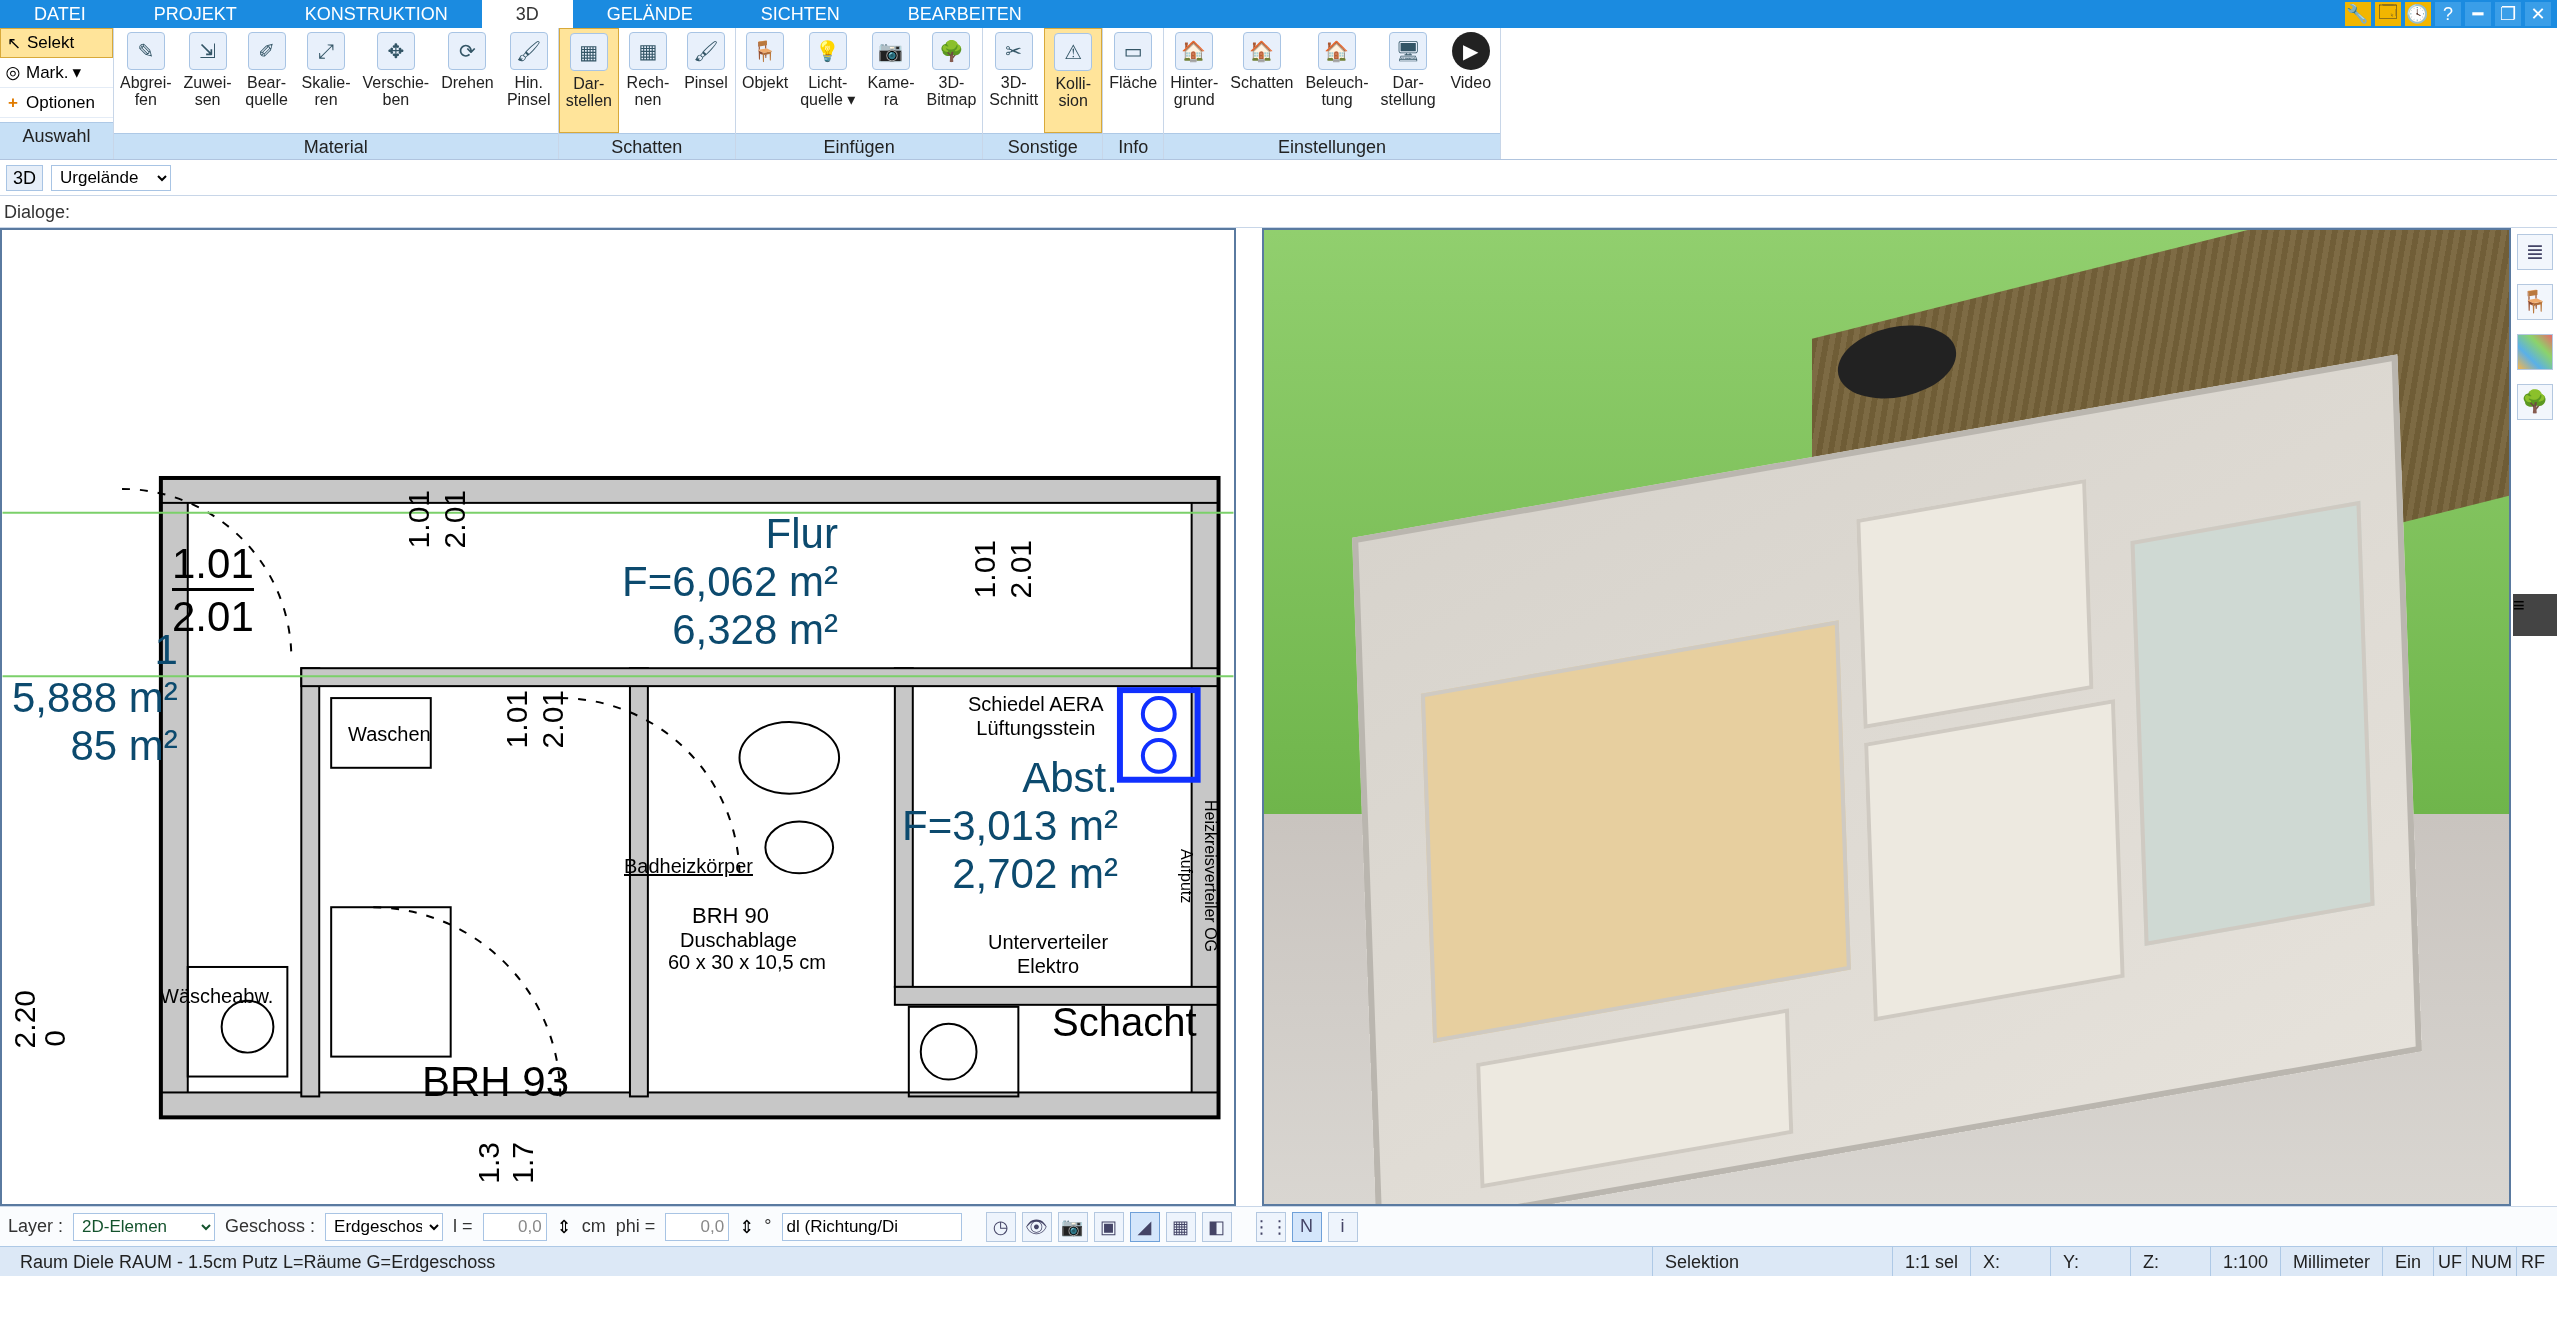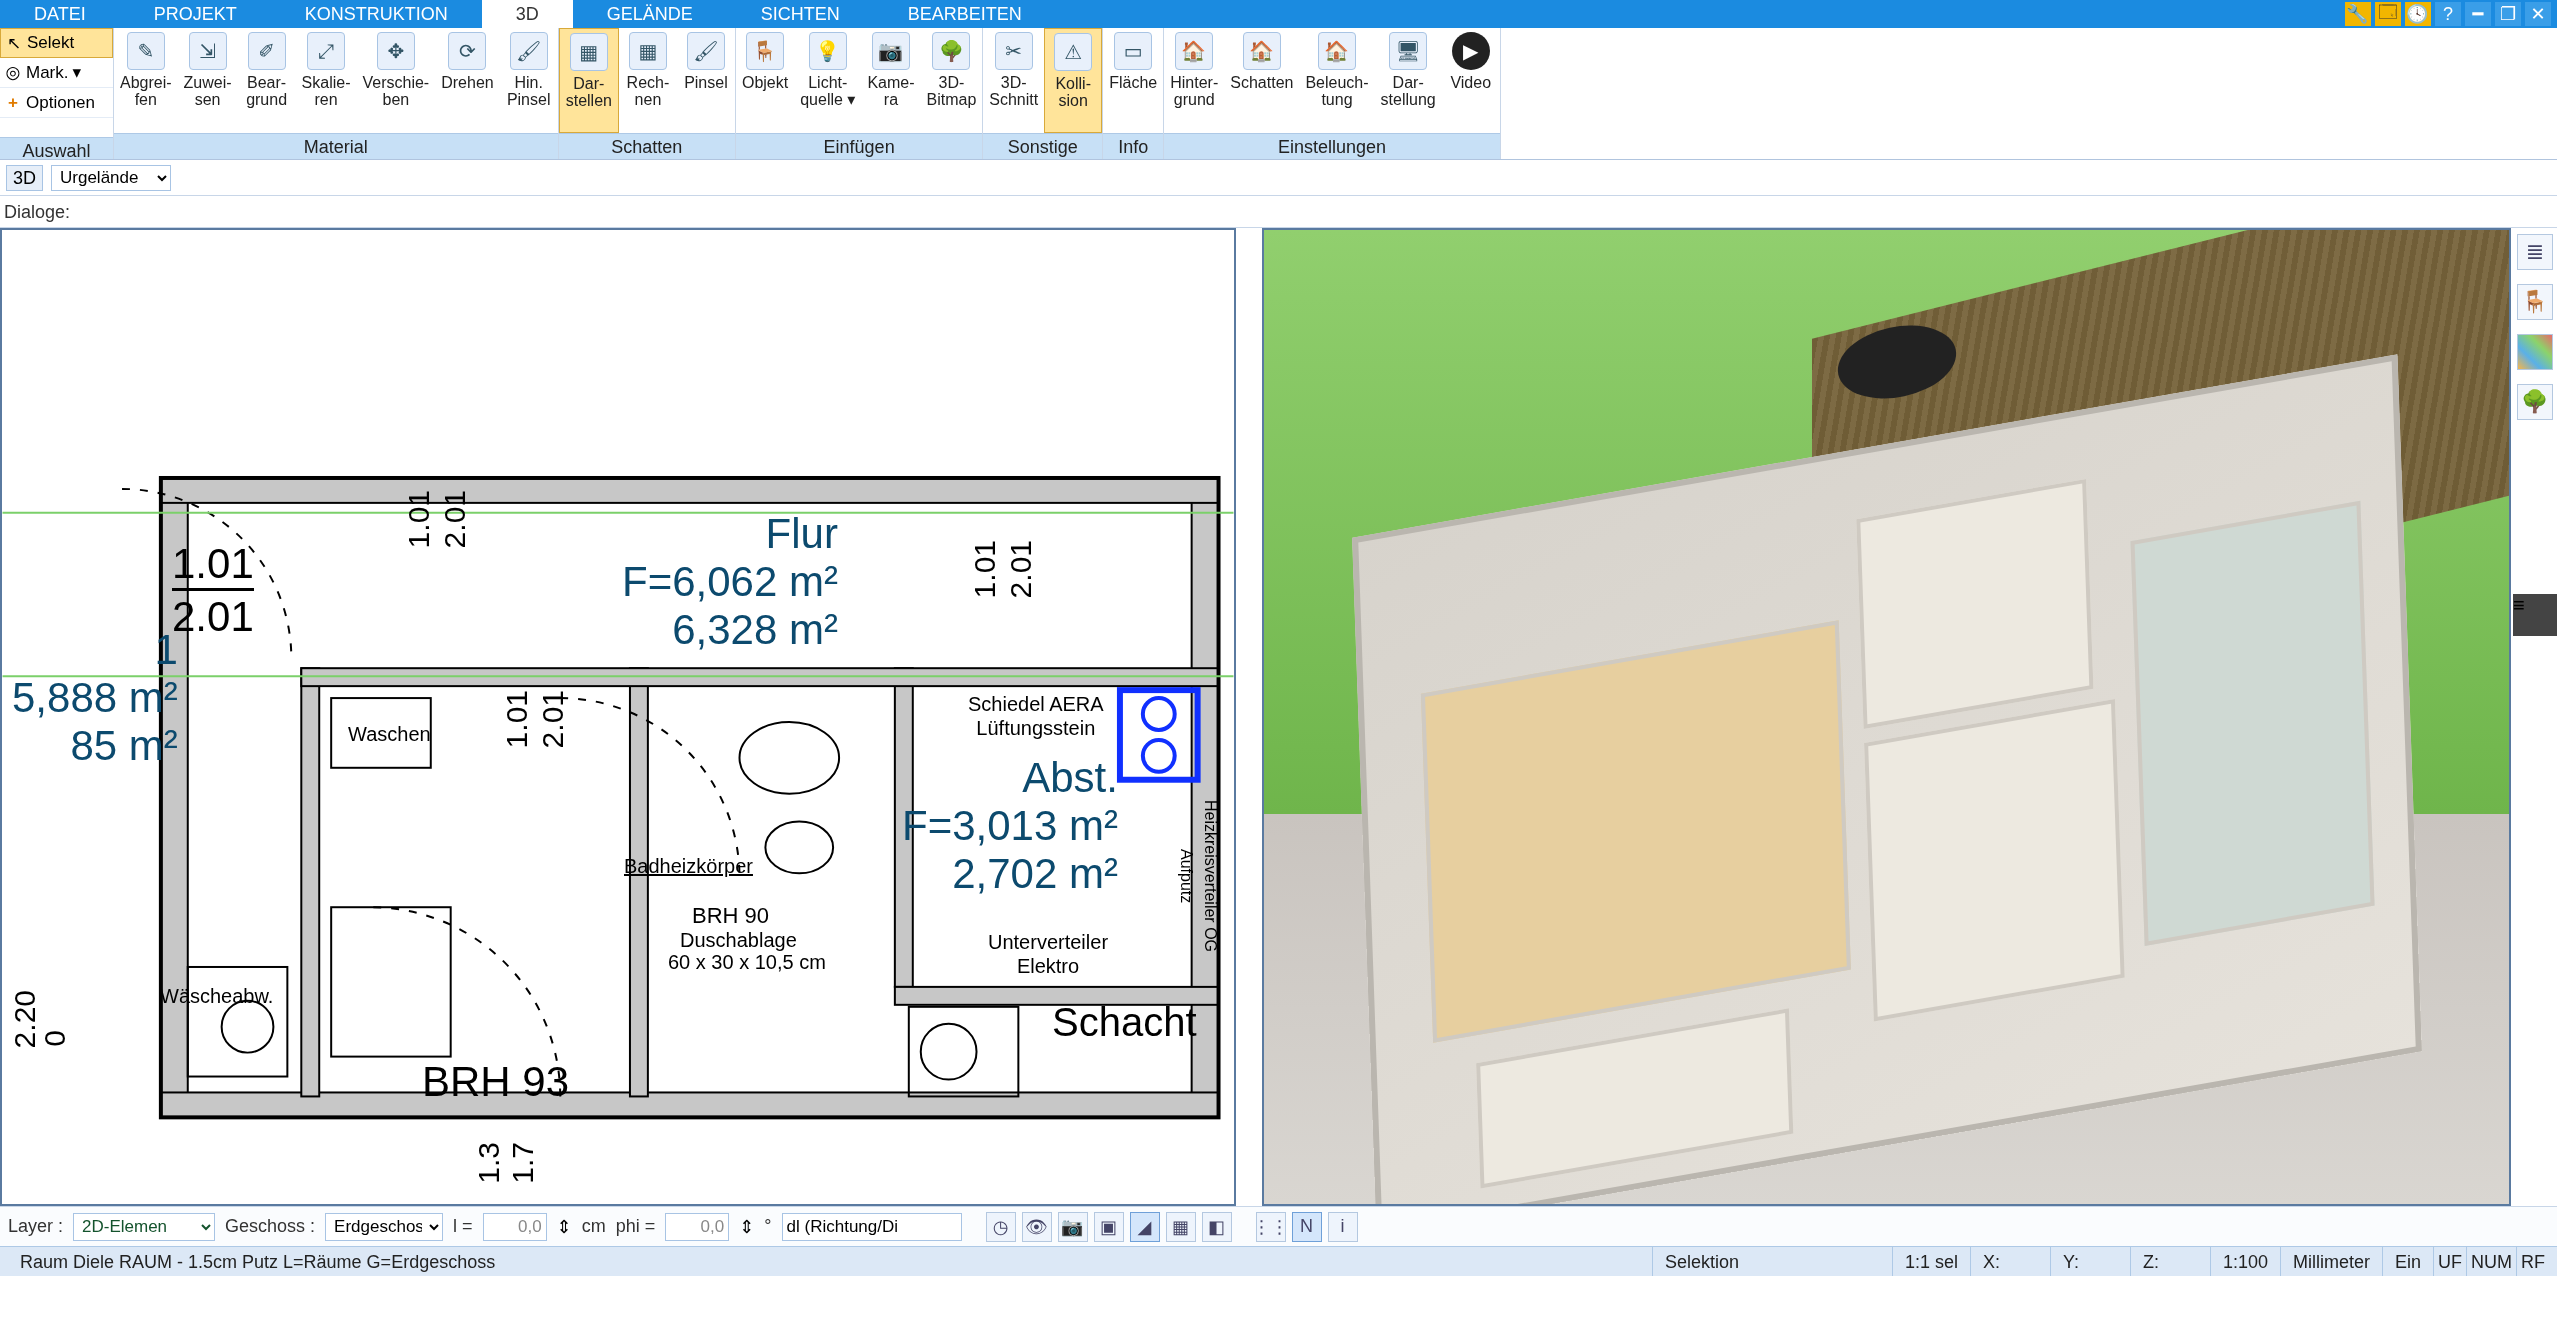--- a/index.html
+++ b/index.html
@@ -23,21 +23,21 @@
 .rbtn { display: flex; flex-direction: column; align-items: center; justify-content: flex-start; padding: 4px 6px 0 6px; min-width: 58px; cursor: pointer; }
 .rbtn .ic { width: 38px; height: 38px; background: #e8f0fb; border: 1px solid #a8c4e4; border-radius: 4px; margin-bottom: 4px; display: flex; align-items: center; justify-content: center; font-size: 20px; color: #356; }
 .rbtn .txt { font-size: 16px; color: #222; text-align: center; line-height: 17px; white-space: pre; }
 .rbtn.active { background: #ffe49a; border: 1px solid #d8a93a; }
 .rbtn.video .ic { background: #222; color: #fff; border-radius: 50%; border: none; }
 
 .side-col { width: 114px; display: flex; flex-direction: column; border-right: 1px solid #c8d6e8; }
 .side-col .row { display: flex; align-items: center; height: 30px; font-size: 17px; padding: 0 4px; cursor: pointer; border-bottom: 1px solid #e4ecf6; gap: 4px; }
 .side-col .row .mini-ic { width: 18px; height: 18px; display: inline-flex; align-items: center; justify-content: center; }
 .side-col .row.sel { background: #ffe49a; border: 1px solid #d8a93a; }
-.side-col .label { height: 22px; line-height: 26px; text-align: center; font-size: 18px; background: #c7e0f6; color: #222; border-top: 1px solid #aec9e6; margin-top: auto; }
+.side-col .label { height: 37px; line-height: 26px; text-align: center; font-size: 18px; background: #c7e0f6; color: #222; border-top: 1px solid #aec9e6; margin-top: auto; }
 
 
 .subbar { display: flex; align-items: center; height: 36px; border-bottom: 1px solid #c8d6e8; padding: 0 6px; gap: 8px; font-size: 18px; }
 .subbar .badge { background: #e6eef8; border: 1px solid #a8c4e4; padding: 0 6px; height: 26px; line-height: 24px; }
 .subbar select { height: 26px; font-size: 17px; border: 1px solid #a8c4e4; background: #fff; padding: 0 4px; width: 120px; }
 
 .dialoge-bar { height: 32px; line-height: 32px; padding: 0 4px; font-size: 18px; color: #333; border-bottom: 1px solid #c8d6e8; }
 
 
 .workspace { display: flex; height: 978px; position: relative; }
@@ -136,21 +136,21 @@
 fen</div>
           </div>
           <div class="rbtn">
             <div class="ic">⇲</div>
             <div class="txt">Zuwei-
 sen</div>
           </div>
           <div class="rbtn">
             <div class="ic">✐</div>
             <div class="txt">Bear-
-grund</div>
+quelle</div>
           </div>
           <div class="rbtn">
             <div class="ic">⤢</div>
             <div class="txt">Skalie-
 ren</div>
           </div>
           <div class="rbtn">
             <div class="ic">✥</div>
             <div class="txt">Verschie-
 ben</div>

